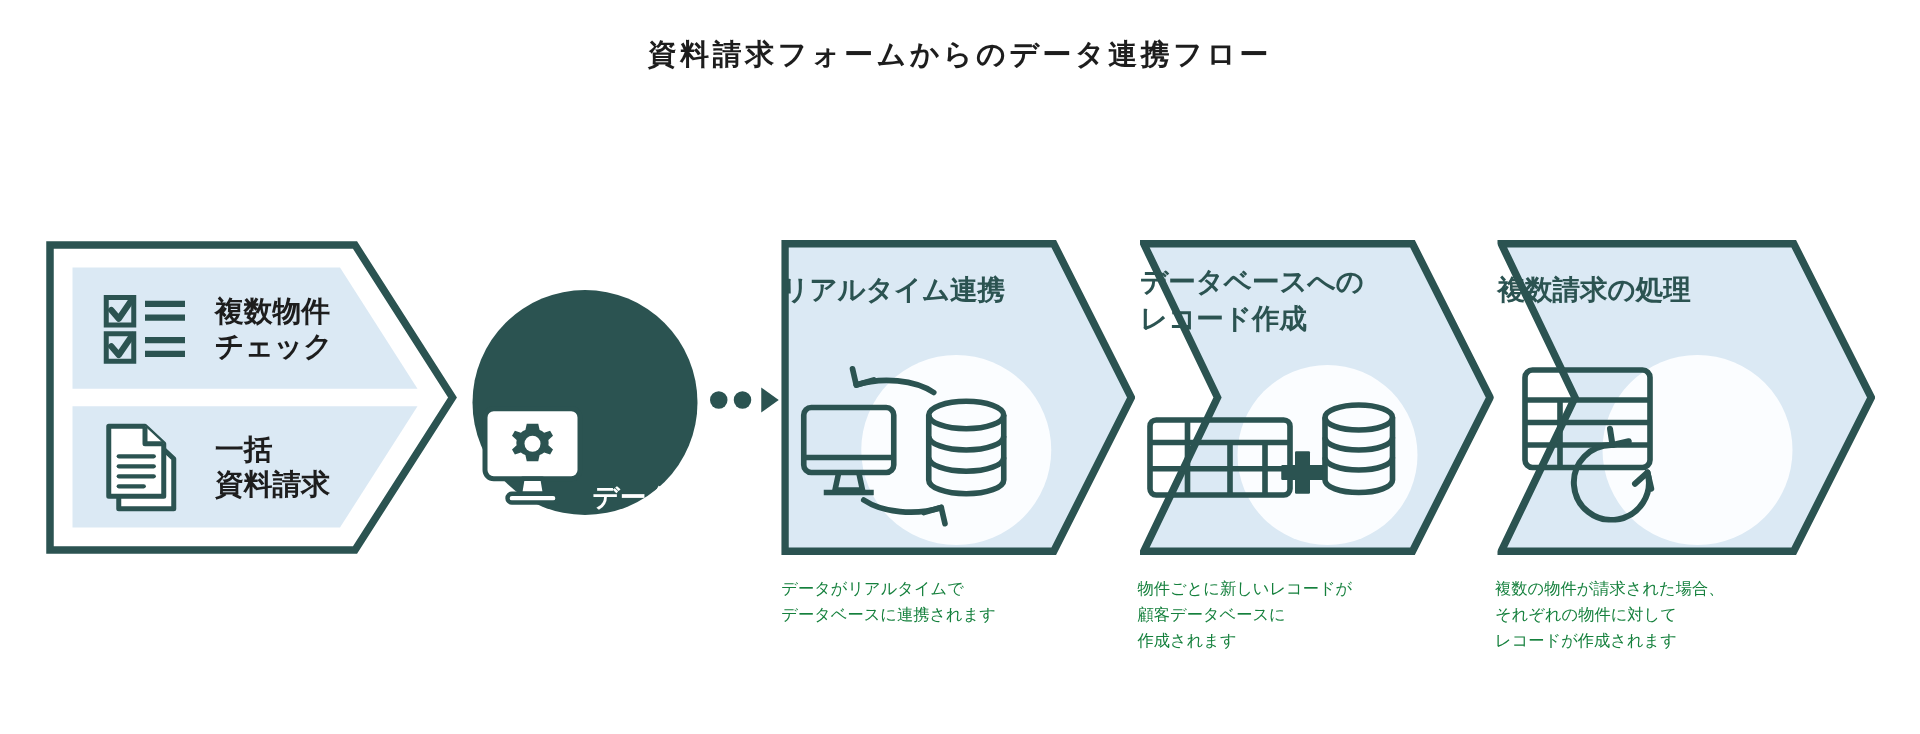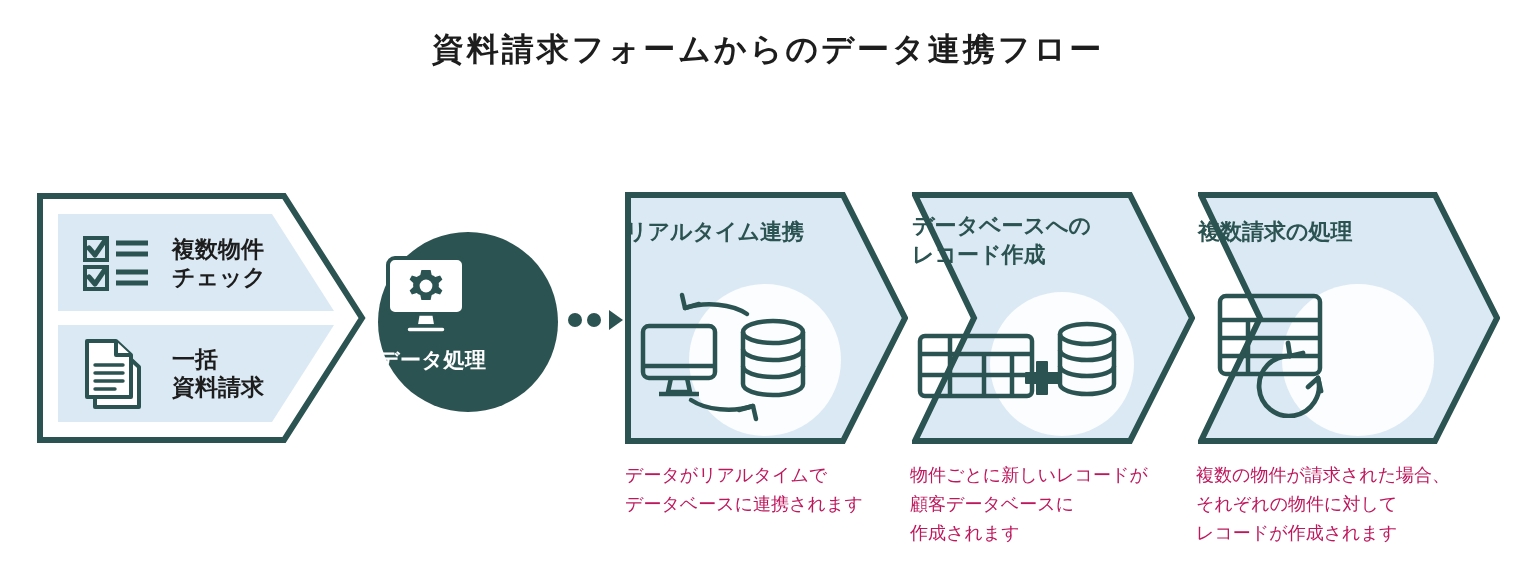--- a/index.html
+++ b/index.html
@@ -21,21 +21,21 @@
     height: 587px;
   }
 
   
   .title {
     position: absolute;
     left: 0;
     top: 28px;
     width: 1536px;
     text-align: center;
-    font-size: 32px;
+    font-size: 23px;
     font-weight: 700;
     letter-spacing: 3px;
     color: #1d1d1d;
     white-space: nowrap;
   }
 
   
   .input-box {
     position: absolute;
     left: 36px;
@@ -81,22 +81,22 @@
   
   .process-circle {
     position: absolute;
     left: 378px;
     top: 232px;
     width: 180px;
     height: 180px;
     border-radius: 50%;
     background: #2b5351;
     display: flex;
-    flex-direction: column;
-    align-items: flex-start;
+    flex-direction: row;
+    align-items: flex-end;
     justify-content: flex-start;
     padding-top: 22px;
     box-sizing: border-box;
   }
   .process-label {
     margin-top: 4px;
     font-size: 21px;
     font-weight: 700;
     color: #ffffff;
     letter-spacing: 0.5px;
@@ -134,23 +134,23 @@
   }
   .chev-art.two-line { top: 108px; }
 
   .chev-1 { left: 625px; width: 283px; }
   .chev-2 { left: 912px; width: 283px; }
   .chev-3 { left: 1198px; width: 302px; }
 
   
   .caption {
     position: absolute;
-    font-size: 18px;
+    font-size: 13px;
     line-height: 1.6;
-    color: #be185d;
+    color: #15803d;
     white-space: pre-line;
   }
   .cap-1 { left: 625px; top: 461px; width: 270px; }
   .cap-2 { left: 910px; top: 461px; width: 270px; }
   .cap-3 { left: 1196px; top: 461px; width: 290px; }
 </style>
 </head>
 <body>
 
 <div class="stage">

